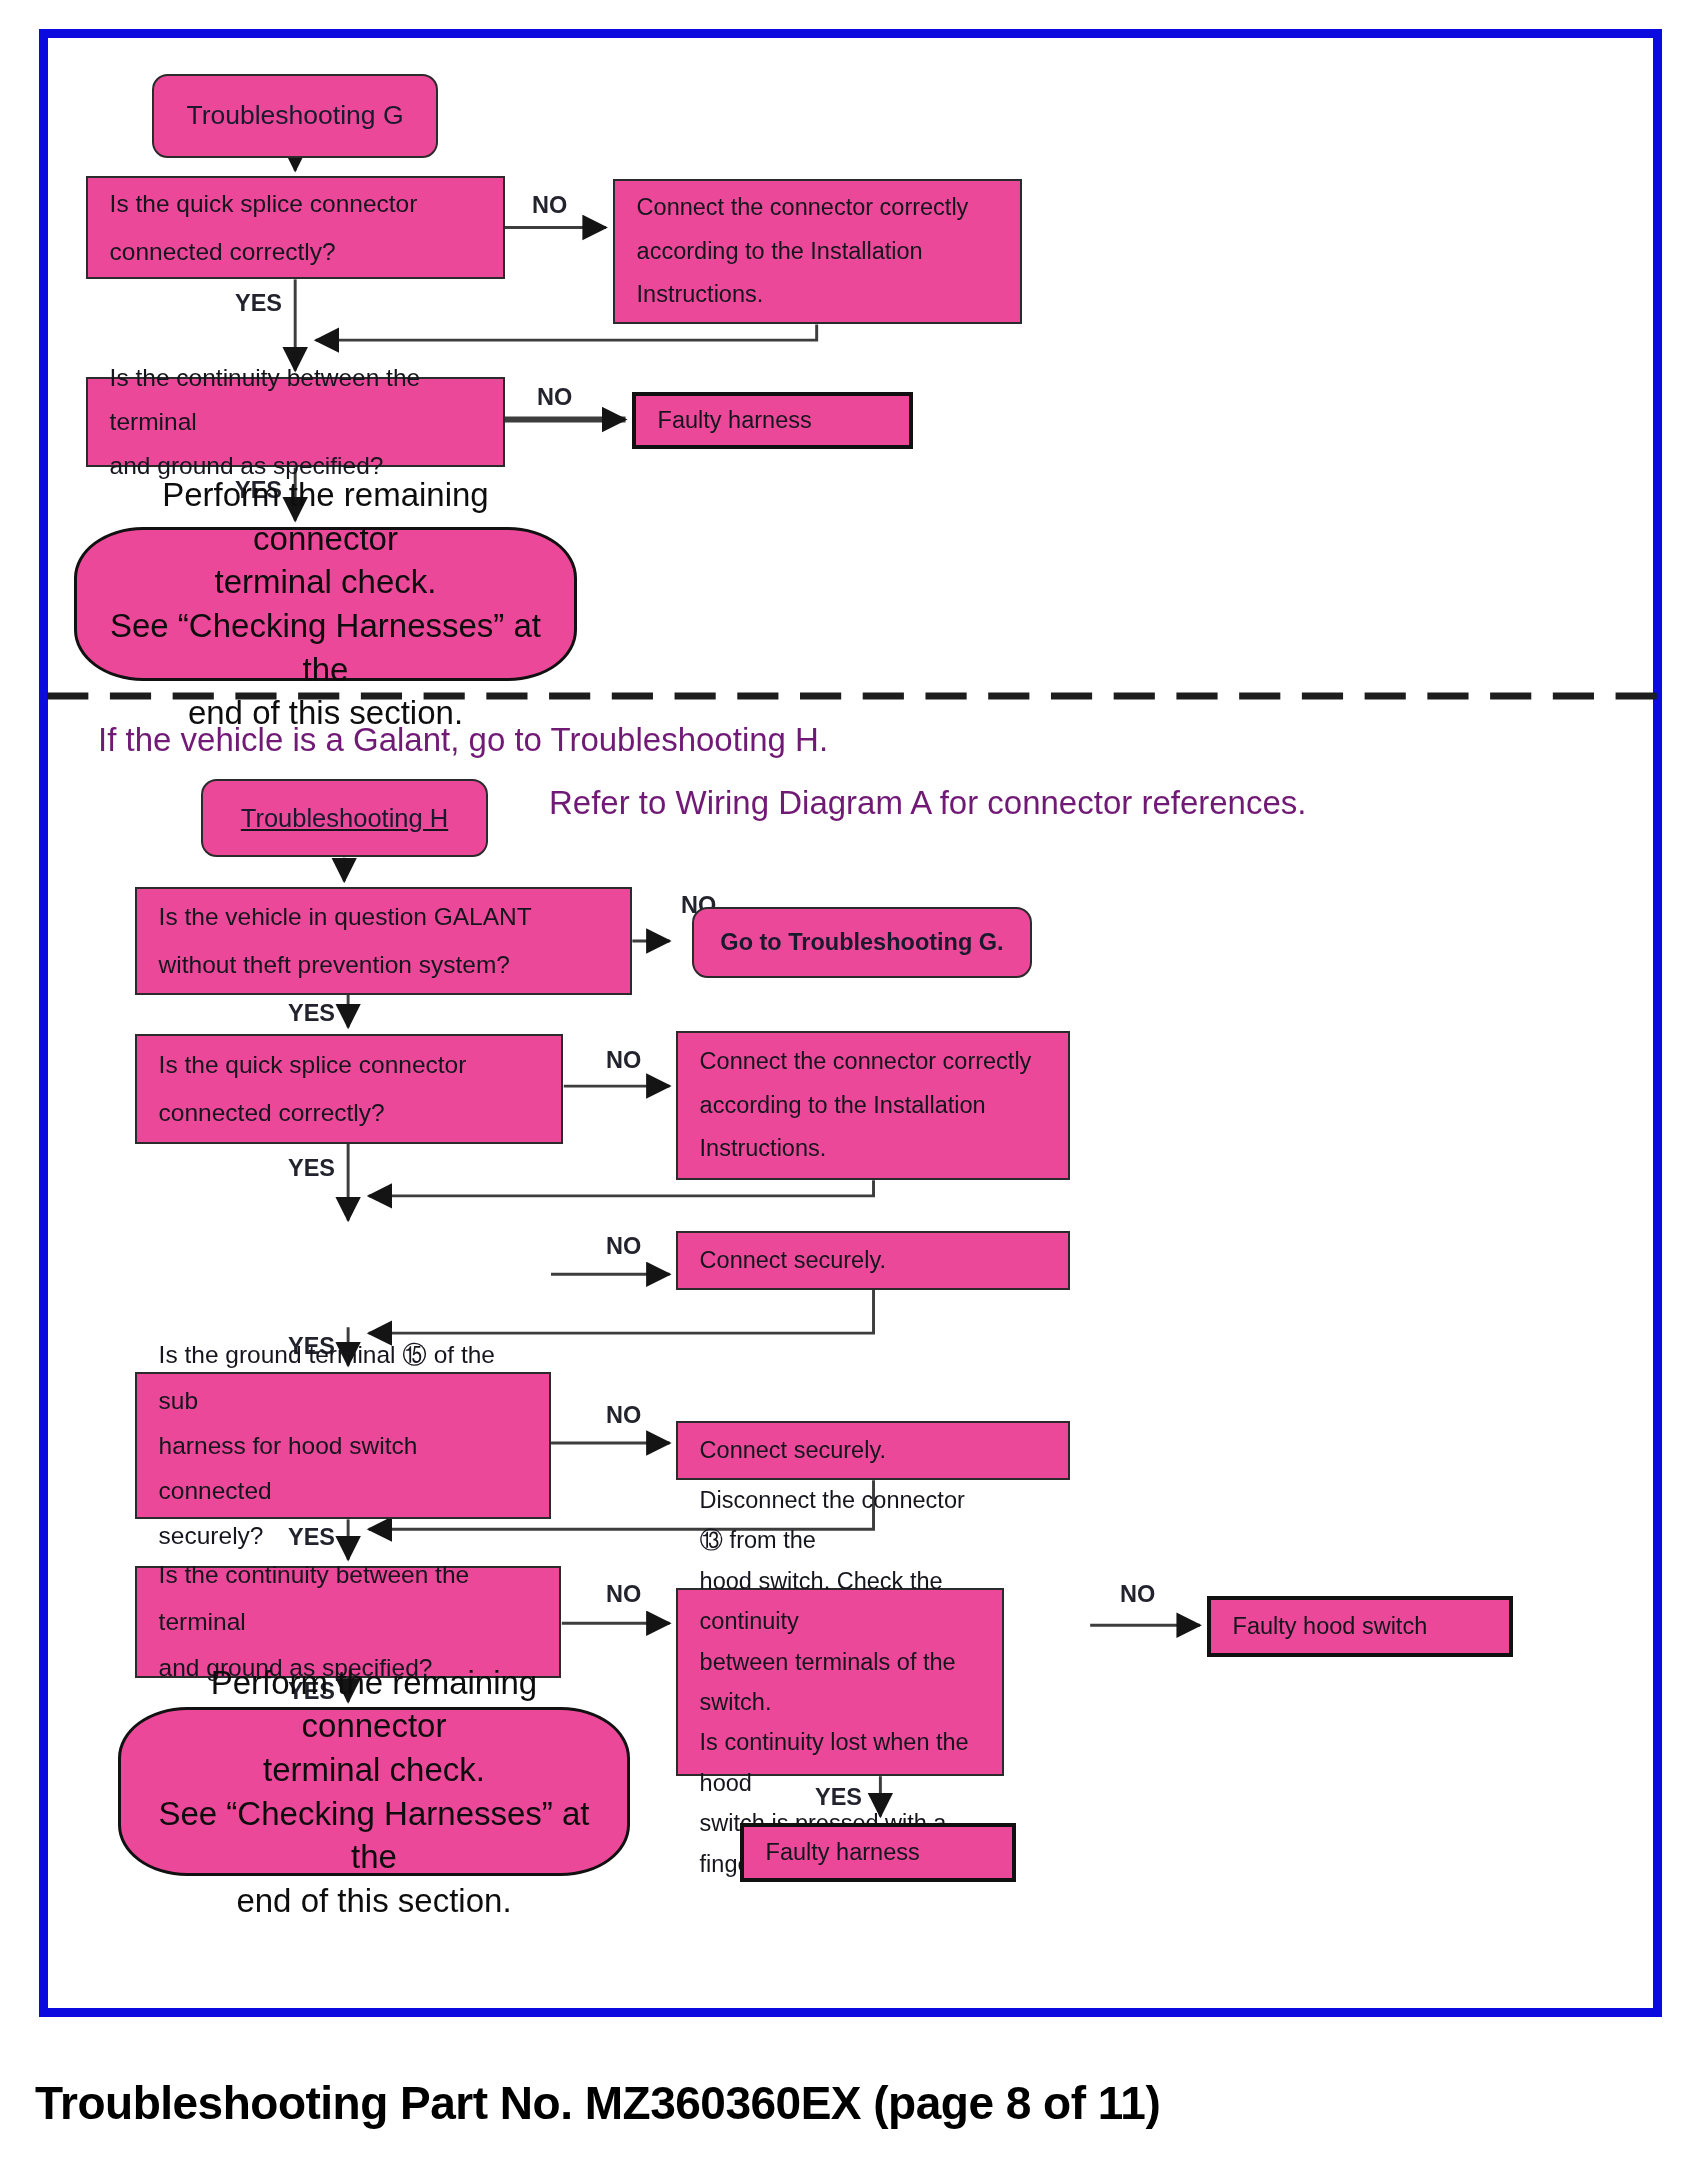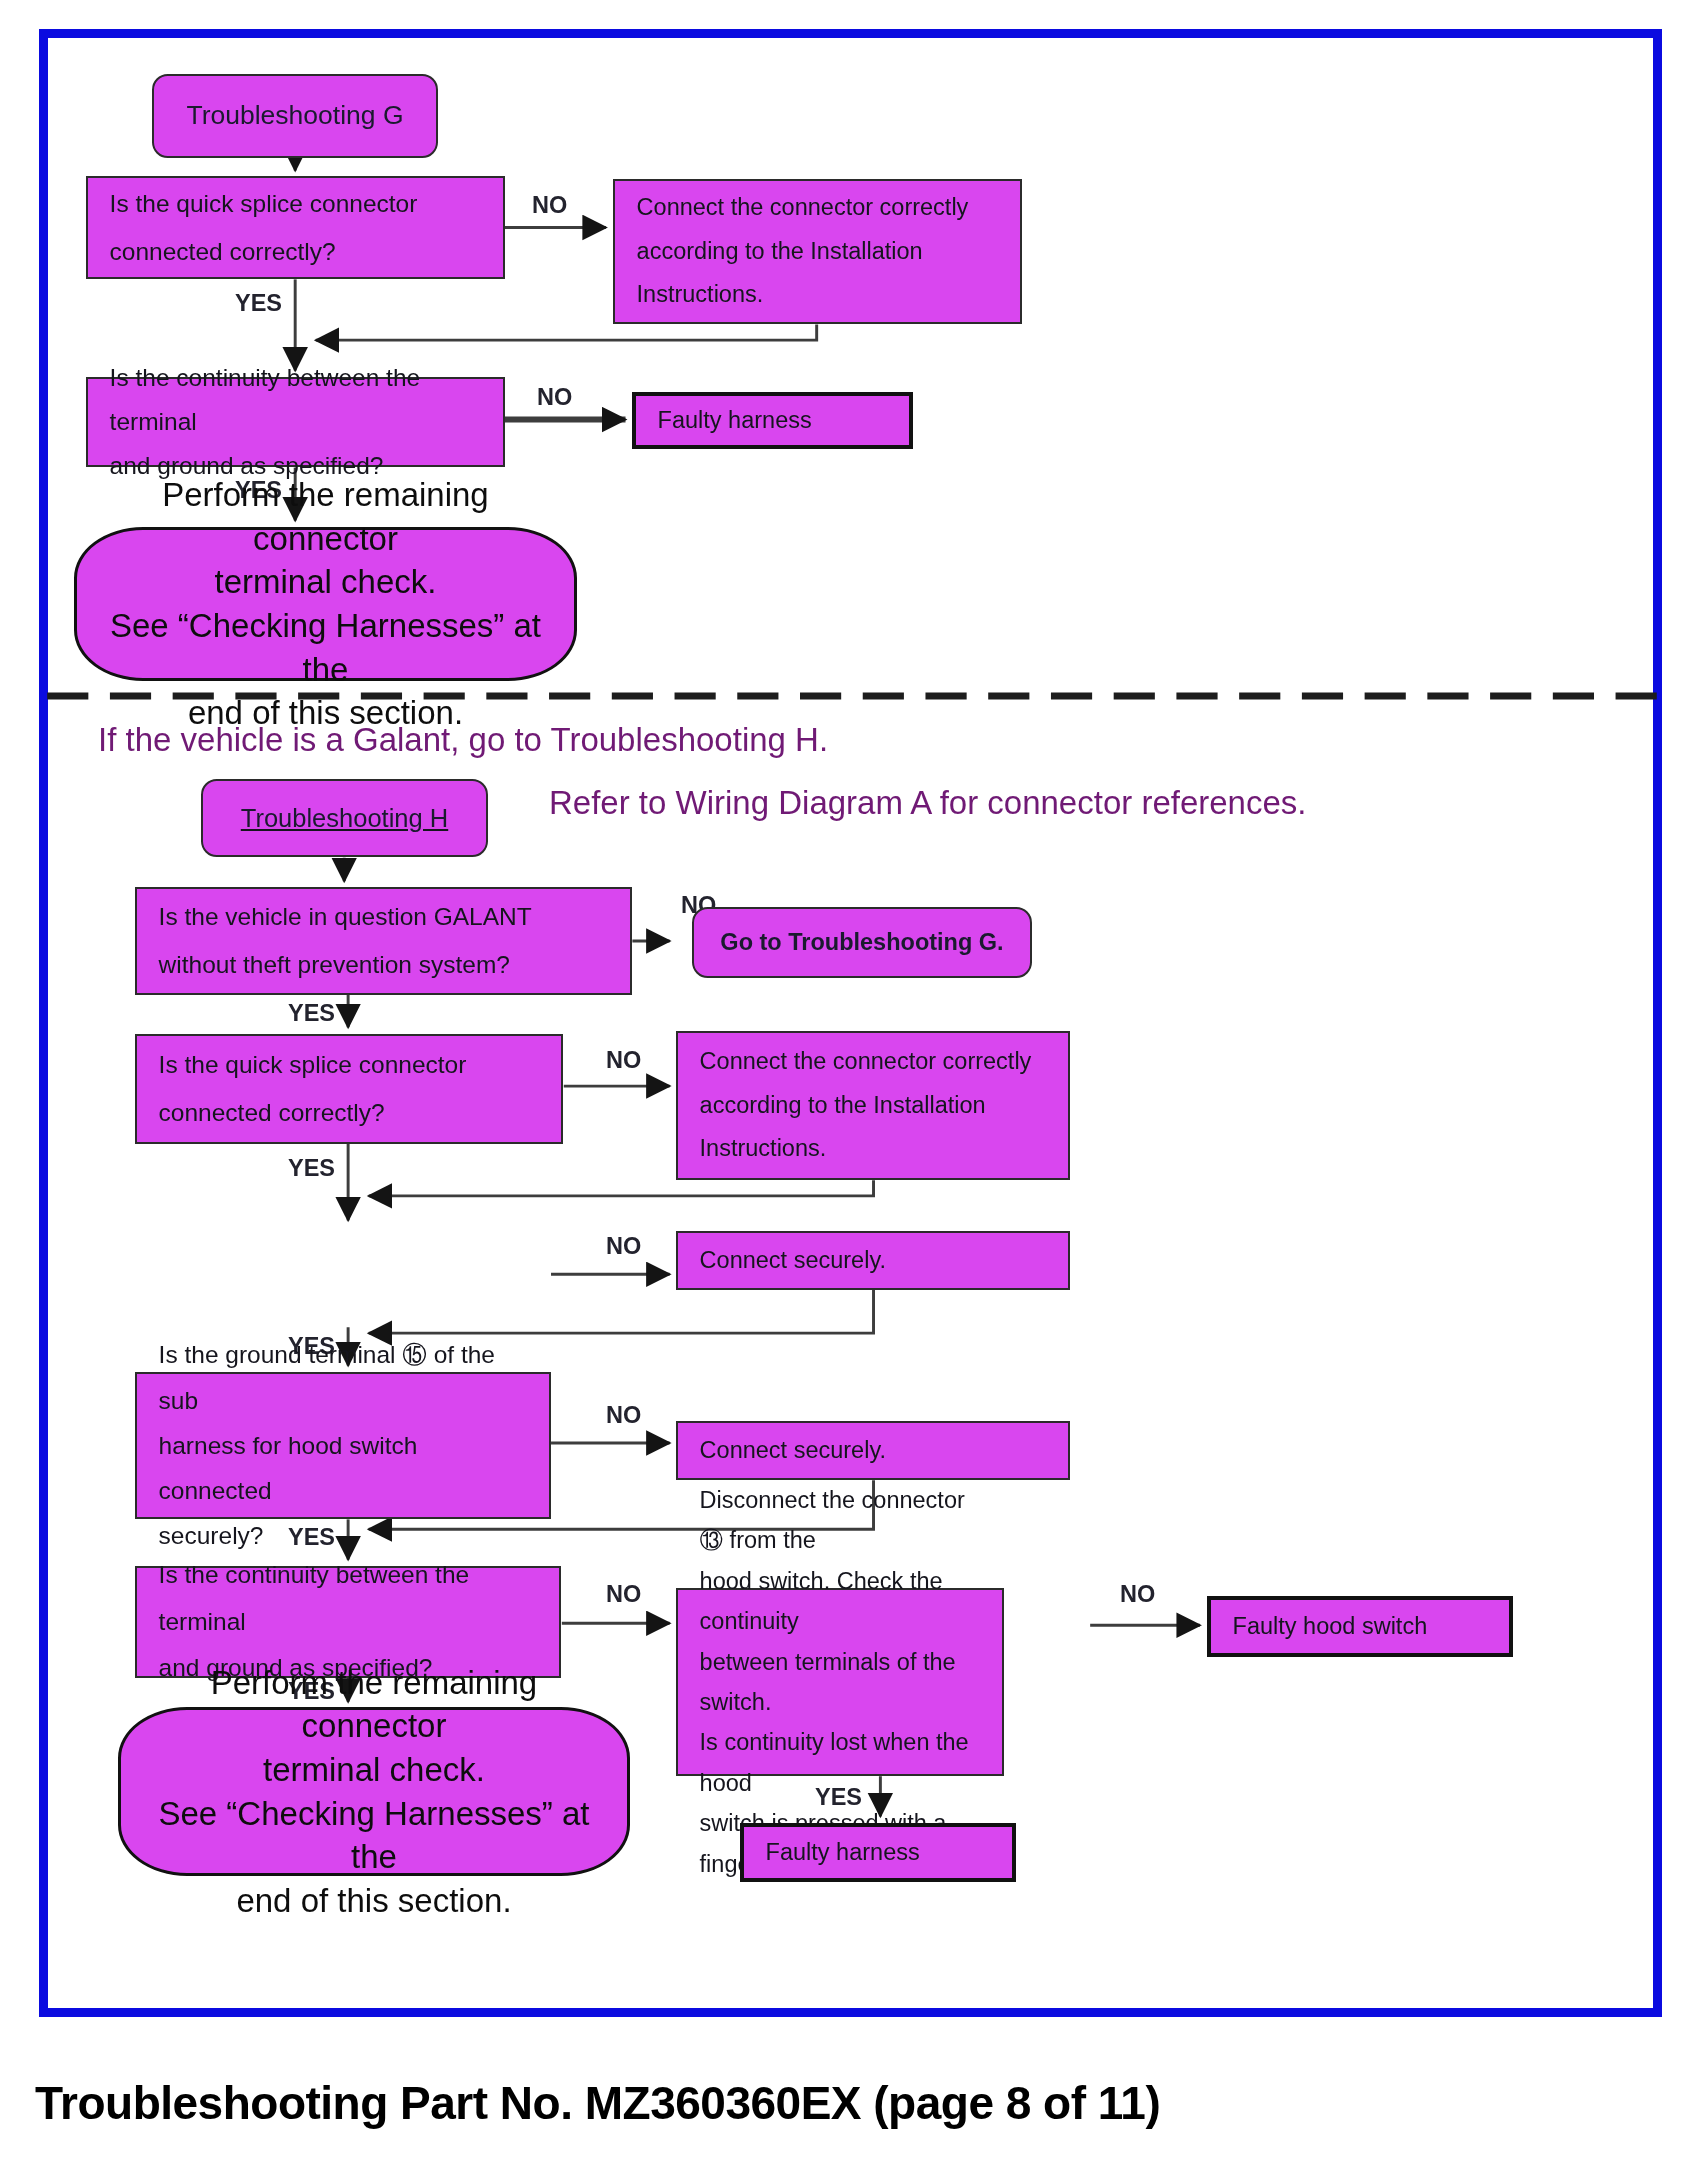--- a/index.html
+++ b/index.html
@@ -6,21 +6,21 @@
   .sheet{
     position:relative;width:1700px;height:2183px;background:#ffffff;
     font-family:"Liberation Sans", sans-serif;color:#15151d;overflow:hidden;
   }
   .frame{
     position:absolute;left:39px;top:29px;width:1623px;height:1988px;
     border:9.8px solid #0b0be0;box-sizing:border-box;background:#ffffff;
   }
   .svglayer{position:absolute;left:0;top:0;width:1700px;height:2183px;pointer-events:none;}
   .box{
-    position:absolute;box-sizing:border-box;background:#d946ef;
+    position:absolute;box-sizing:border-box;background:#ec4899;
     display:flex;align-items:center;
     border:2.9px solid #2b2b2b;
   }
   .box .txt{white-space:pre-line;padding:7.8px 13.7px 7.8px 21.6px;font-size:24.5px;line-height:1.95;color:#15151d;}
   .rounded{border-radius:15.7px;justify-content:center;}
   .rounded .txt{padding:3.9px 9.8px;font-size:26.5px;line-height:1.2;text-align:center;color:#1a1a2e;}
   .result{border-width:2.5px;}
   .result .txt{font-size:23.5px;line-height:1.85;}
   .bold-border{border-width:4.9px;border-color:#111;}
   .terminator{

